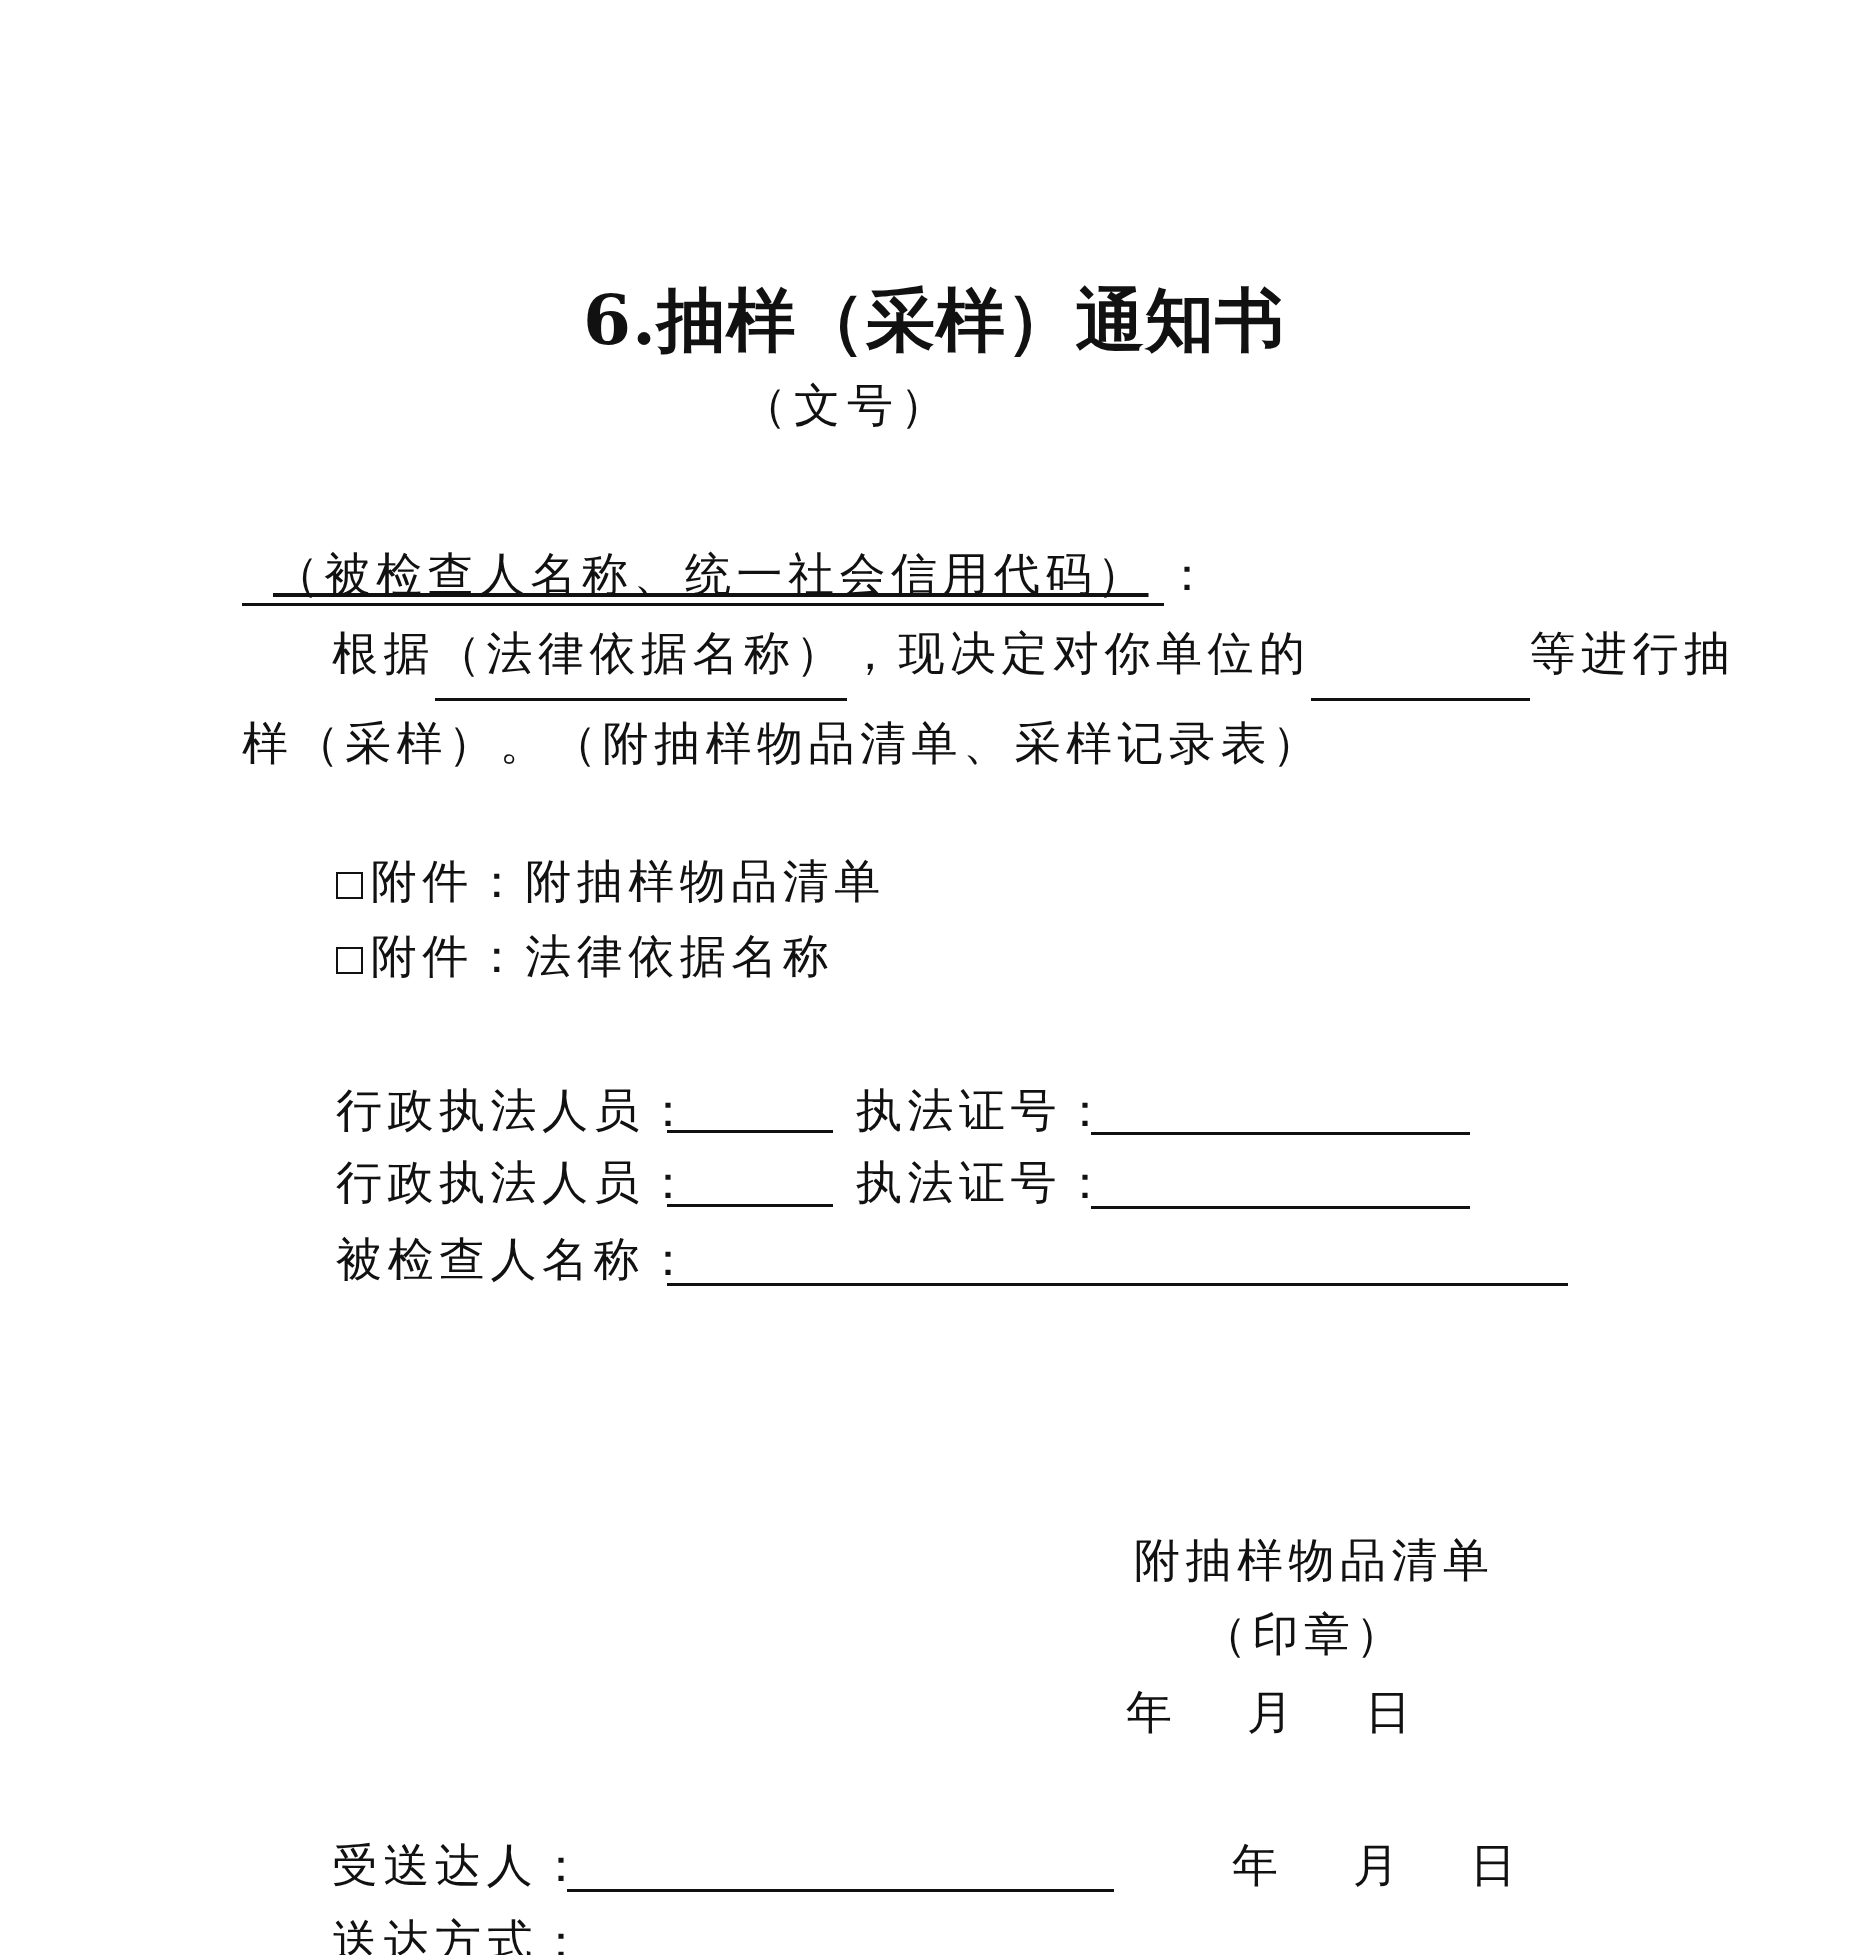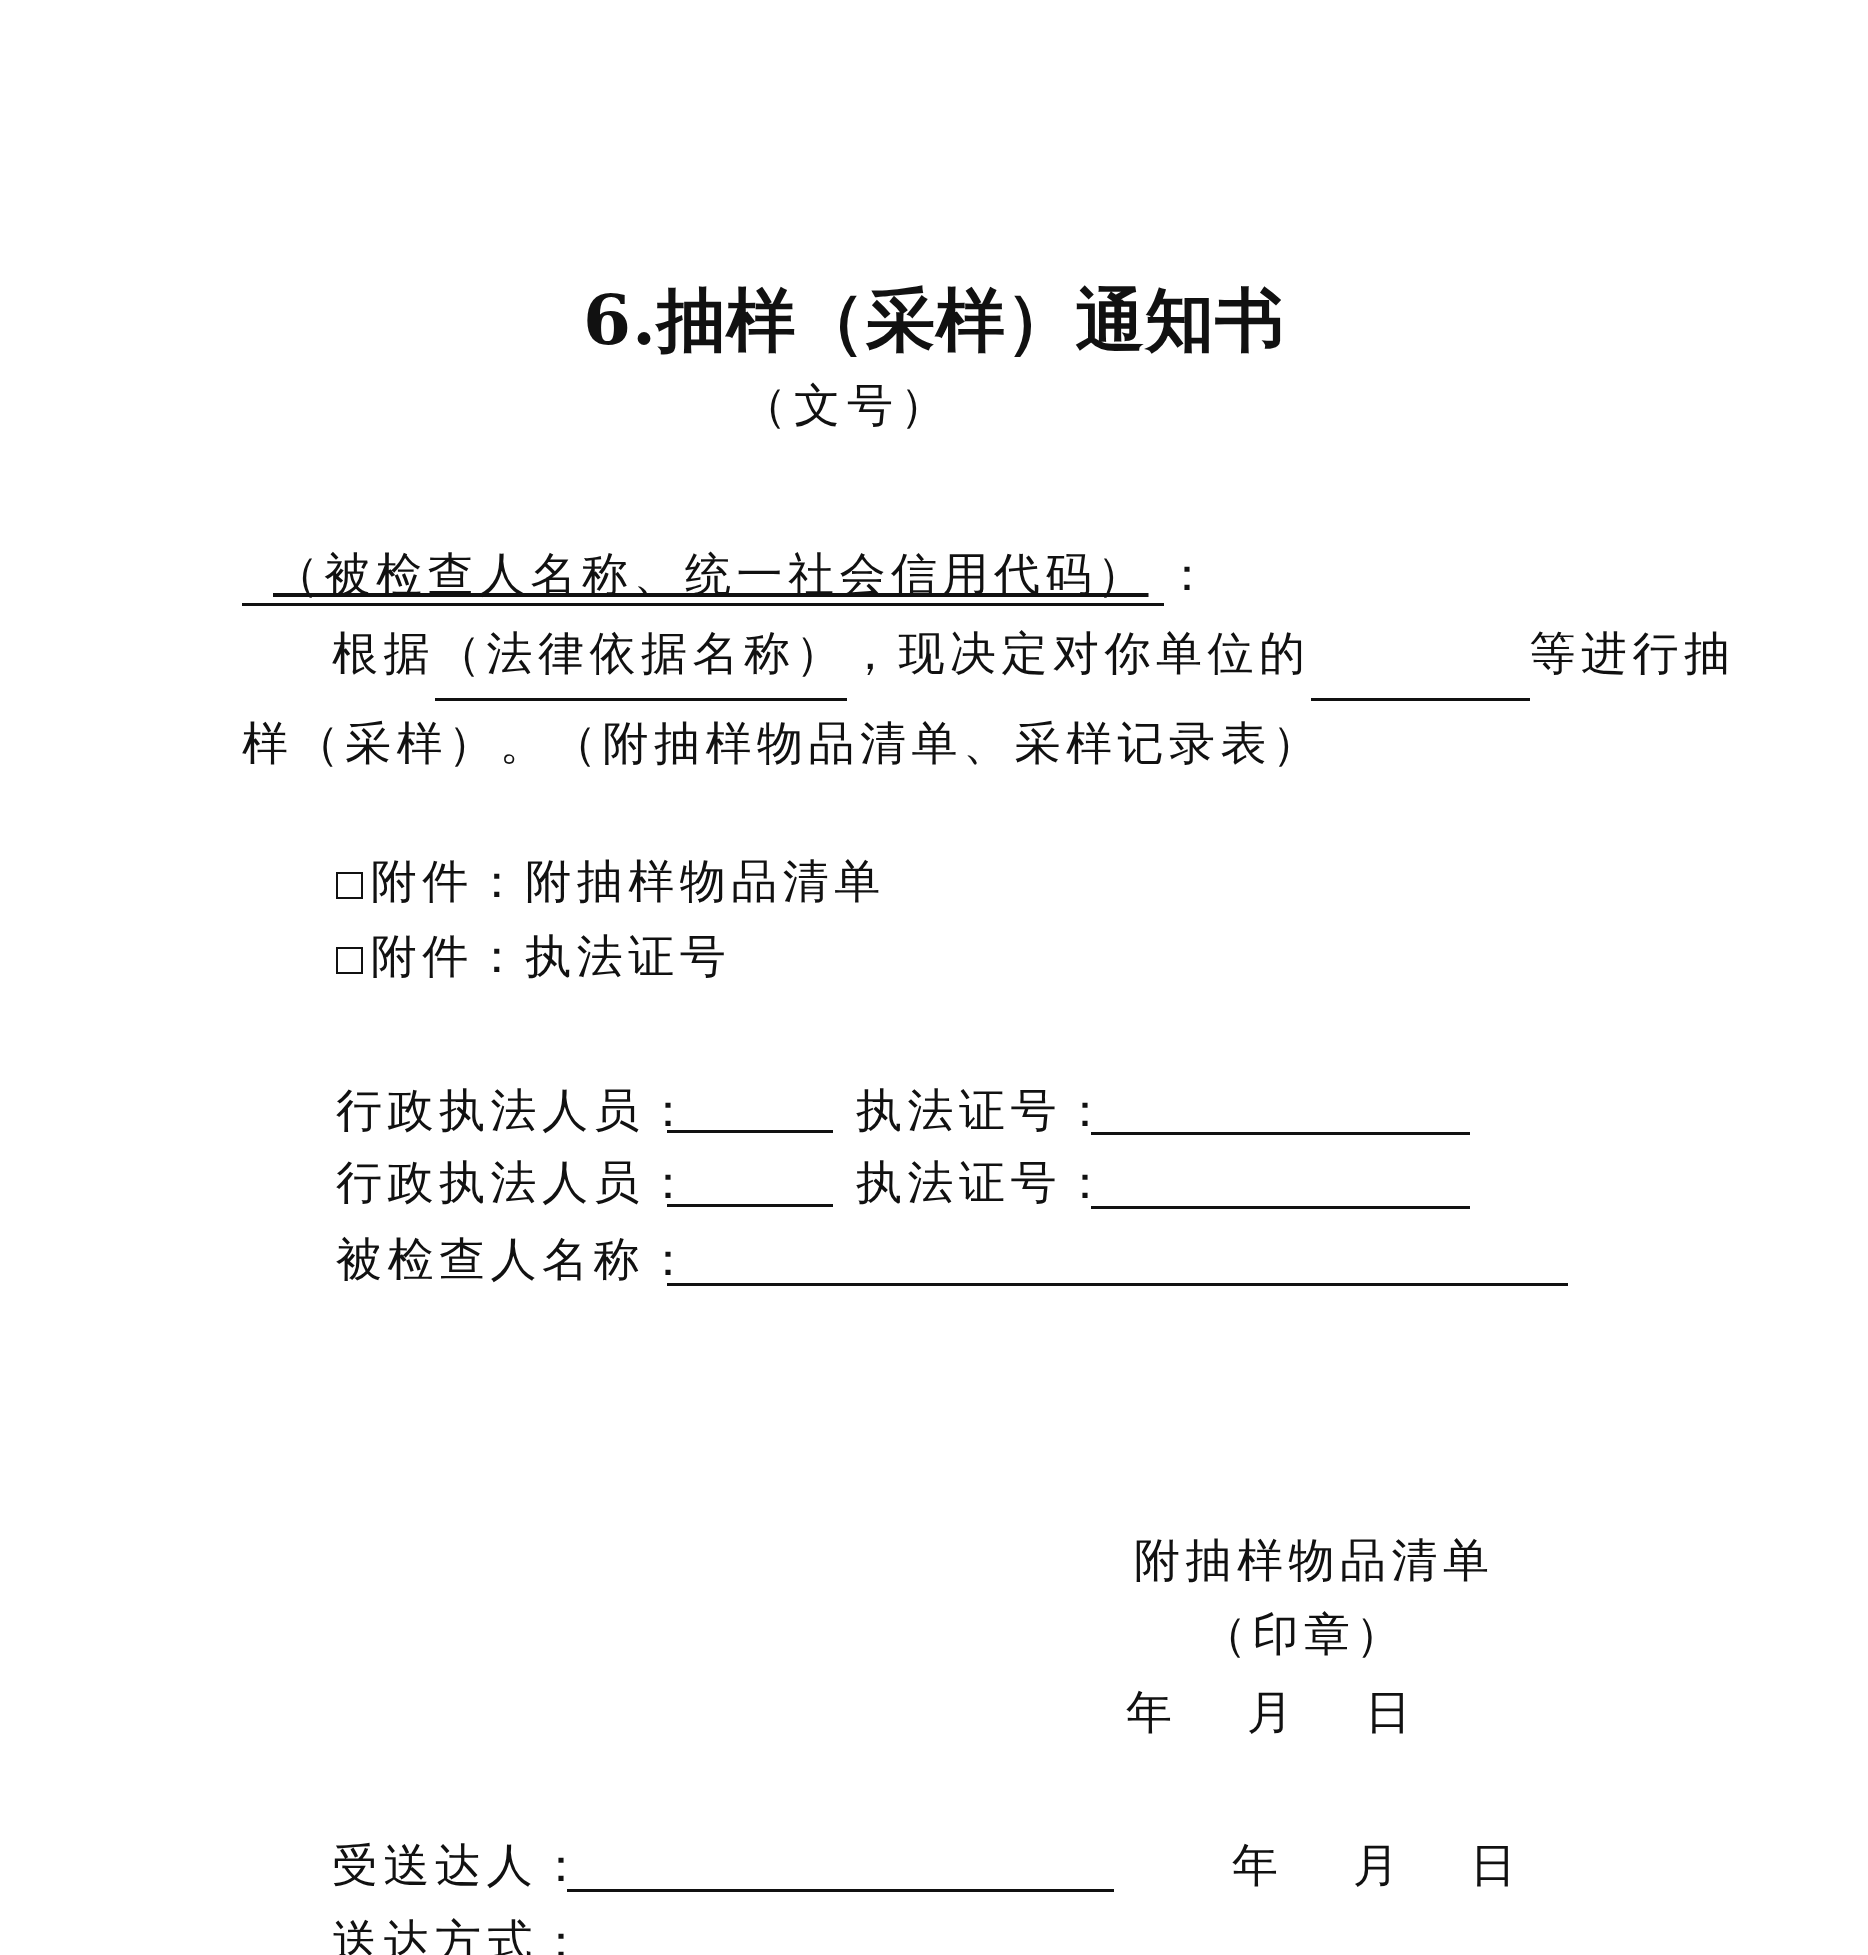--- a/index.html
+++ b/index.html
@@ -26,21 +26,21 @@
 <div class="abs body-text" style="left:332px; top:630px;">
   <span>根据</span><span class="ul" style="padding-bottom:22px;">（法律依据名称）</span><span>，现决定对你单位的</span><span class="ul" style="width:219px; height:39px; vertical-align:bottom;"></span><span>等进行抽</span>
 </div>
 
 <div class="abs body-text" style="left:242px; top:708px;margin-top:12px;">样（采样）。（附抽样物品清单、采样记录表）</div>
 
 <div class="abs body-text" style="left:336px; top:858px;">
   <span class="cb"></span><span>附件：</span><span>附抽样物品清单</span>
 </div>
 <div class="abs body-text" style="left:336px; top:933px;">
-  <span class="cb"></span><span>附件：</span><span>执法证号</span>
+  <span class="cb"></span><span>附件：</span><span>法律依据名称</span>
 </div>
 
 <div class="abs body-text" style="left:336px; top:1087px;">行政执法人员：</div>
 <div class="line" style="left:667px; top:1130px; width:166px;"></div>
 <div class="abs body-text" style="left:856px; top:1087px;">执法证号：</div>
 <div class="line" style="left:1091px; top:1132px; width:379px;"></div>
 
 <div class="abs body-text" style="left:336px; top:1159px;">行政执法人员：</div>
 <div class="line" style="left:667px; top:1204px; width:166px;"></div>
 <div class="abs body-text" style="left:856px; top:1159px;">执法证号：</div>

